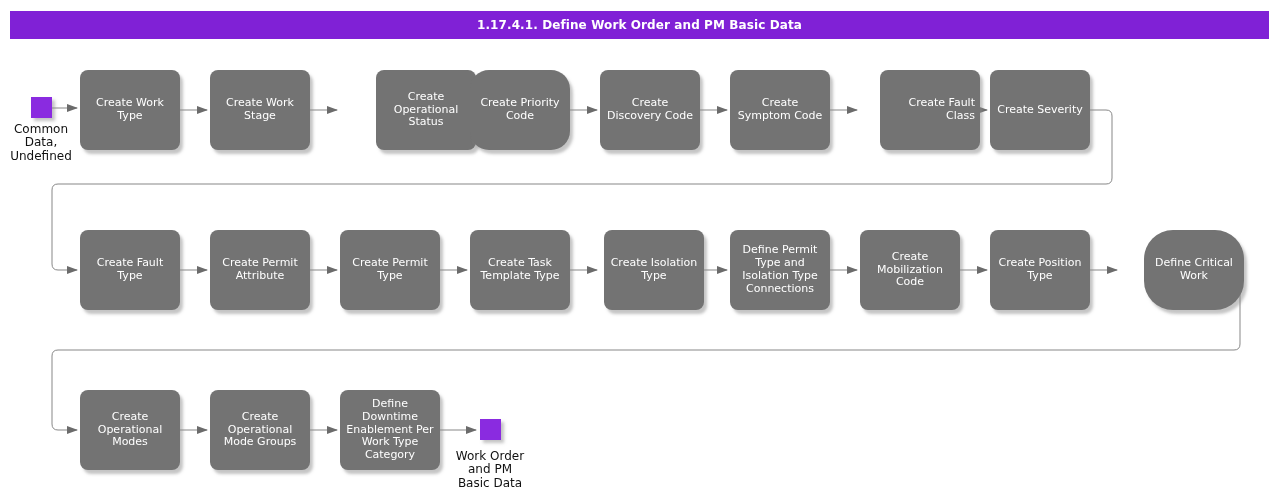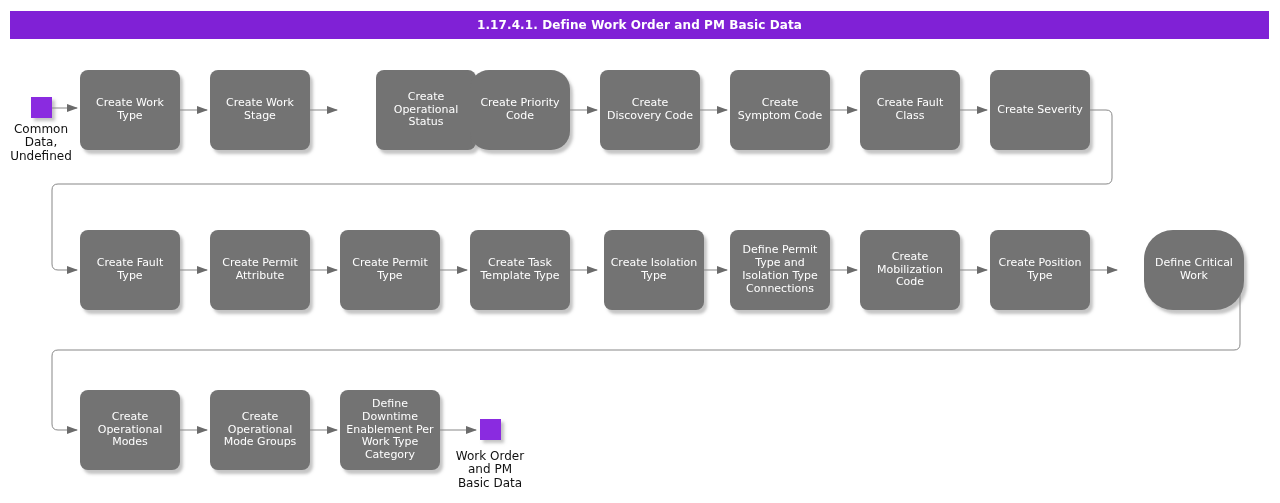--- a/index.html
+++ b/index.html
@@ -95,21 +95,21 @@
 
   <div class="milestone" style="left:31px;top:97px;"></div>
   <div class="milestone-label start-label">Common Data, Undefined</div>
 
   <div class="node r1" style="left:80px;">Create Work Type</div>
   <div class="node r1" style="left:210px;">Create Work Stage</div>
   <div class="node r1" style="left:340px;margin-left:36px;">Create Operational Status</div>
   <div class="node r1" style="left:470px;border-radius:19px;">Create Priority Code</div>
   <div class="node r1" style="left:600px;">Create Discovery Code</div>
   <div class="node r1" style="left:730px;">Create Symptom Code</div>
-  <div class="node r1" style="left:860px;">Create Fault Class</div>
+  <div class="node r1" style="left:880px;text-align:right;">Create Fault Class</div>
   <div class="node r1" style="left:990px;">Create Severity</div>
 
   <div class="node r2" style="left:80px;">Create Fault Type</div>
   <div class="node r2" style="left:210px;">Create Permit Attribute</div>
   <div class="node r2" style="left:340px;">Create Permit Type</div>
   <div class="node r2" style="left:470px;">Create Task Template Type</div>
   <div class="node r2" style="left:604px;">Create Isolation Type</div>
   <div class="node r2" style="left:730px;">Define Permit Type and Isolation Type Connections</div>
   <div class="node r2" style="left:860px;">Create Mobilization Code</div>
   <div class="node r2" style="left:990px;">Create Position Type</div>

